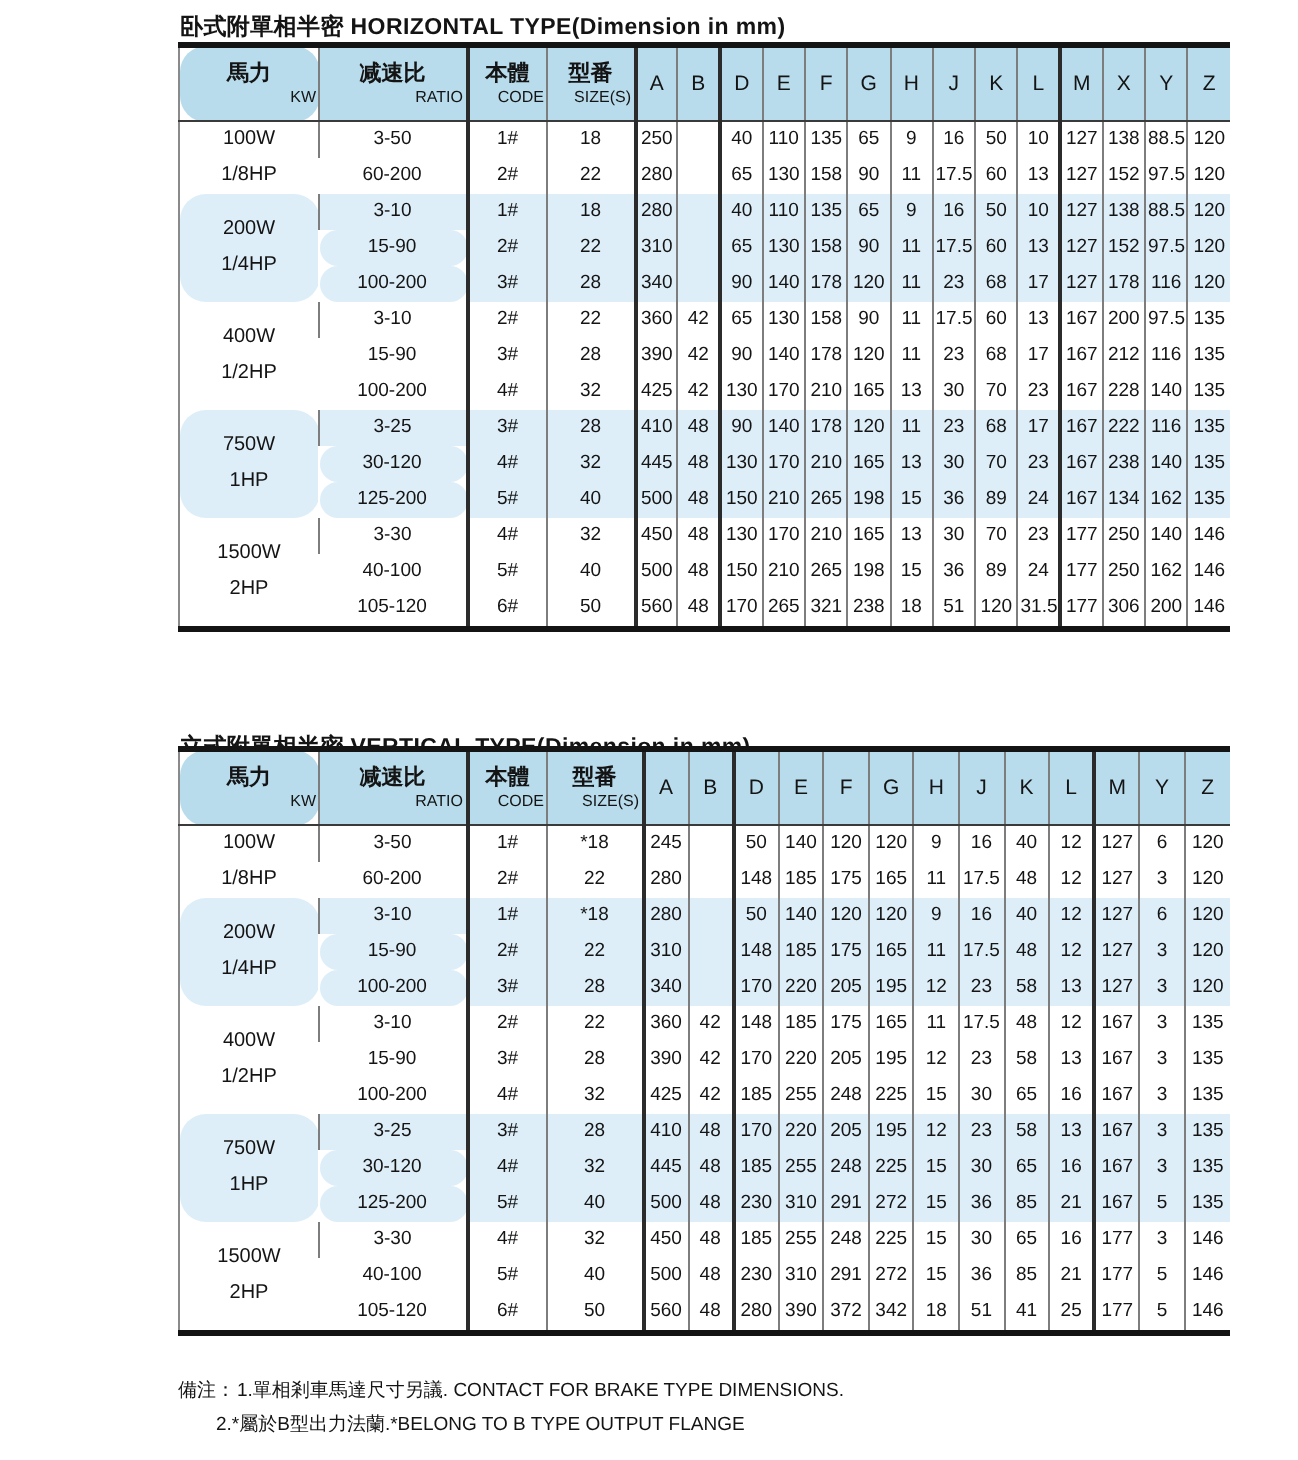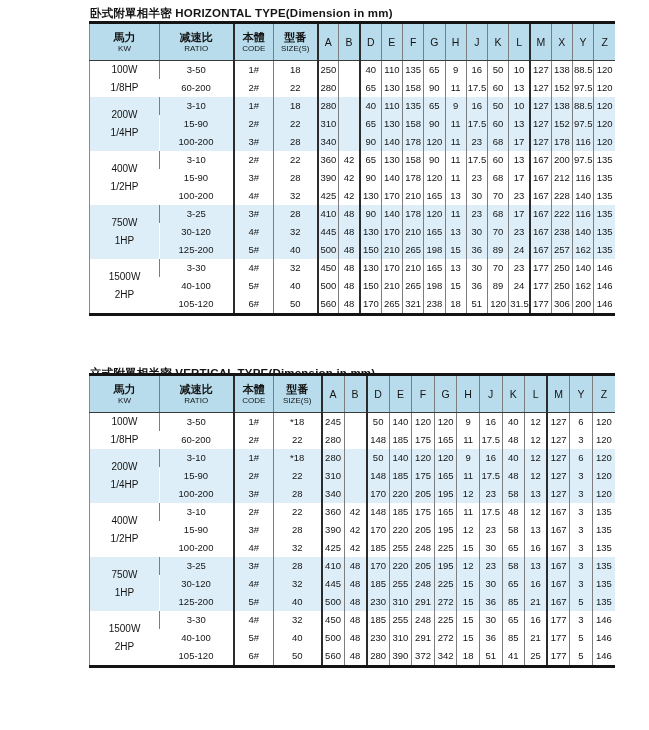--- a/index.html
+++ b/index.html
@@ -27,30 +27,30 @@
     background:#ffffff;
   }
   #table-0 { top:21px; }
   #table-1 { top:373px; }
 
   .spec th, .spec td {
     border-left:1px solid #7d7d7d;
     text-align:center; vertical-align:middle;
     padding:0 1px; overflow:hidden; white-space:nowrap;
   }
-  .spec th:first-child, .spec td:first-child { border-left:none; }
+  .spec th:first-child, .spec td:first-child { border-left:none;border-radius:13px; }
   .spec th.thick, .spec td.thick { border-left:2px solid #2b2b2b; }
 
   .spec thead th {
     background:var(--header-bg, #b8dcec);
     border-bottom:1.5px solid #3a3a3a;
     height:36px;
   }
   .hdr-zh { font-size:11px; font-weight:bold; line-height:1.2; }
-  .hdr-en { font-size:8px; font-weight:normal; line-height:1.2; }
+  .hdr-en { font-size:8px; font-weight:normal; line-height:1.2;text-align:right; }
   .dim-h  { font-size:10.5px; font-weight:normal; }
 
   .spec tbody td { font-size:9.5px; height:18px; line-height:1; }
   .spec td.kw-cell div { line-height:1.8; font-size:10px; }
   .spec tr.shade td { background:var(--shade-bg, #ddeef8); }
 
   .notes {
     position:absolute; left:57px; top:687px;
     font-size:9.5px; line-height:17px; white-space:nowrap;
   }
@@ -334,21 +334,21 @@
           <td>48</td>
           <td class="thick">150</td>
           <td>210</td>
           <td>265</td>
           <td>198</td>
           <td>15</td>
           <td>36</td>
           <td>89</td>
           <td>24</td>
           <td class="thick">167</td>
-          <td>257</td>
+          <td>134</td>
           <td>162</td>
           <td>135</td>
         </tr>
         <tr>
           <td class="kw-cell" rowspan="3">
             <div>1500W</div>
             <div>2HP</div>
           </td>
           <td>3-30</td>
           <td class="thick">4#</td>
@@ -733,14 +733,18 @@
           <td>51</td>
           <td>41</td>
           <td>25</td>
           <td class="thick">177</td>
           <td>5</td>
           <td>146</td>
         </tr>
       </tbody>
     </table>
 
+  <div class="notes">
+    <div class="note-line"><span class="lbl">備注：</span><span>1.單相剎車馬達尺寸另議. CONTACT FOR BRAKE TYPE DIMENSIONS.</span></div>
+    <div class="note-line note-indent"><span>2.*屬於B型出力法蘭.*BELONG TO B TYPE OUTPUT FLANGE</span></div>
+  </div>
 
 </div>
 
 </body></html>

